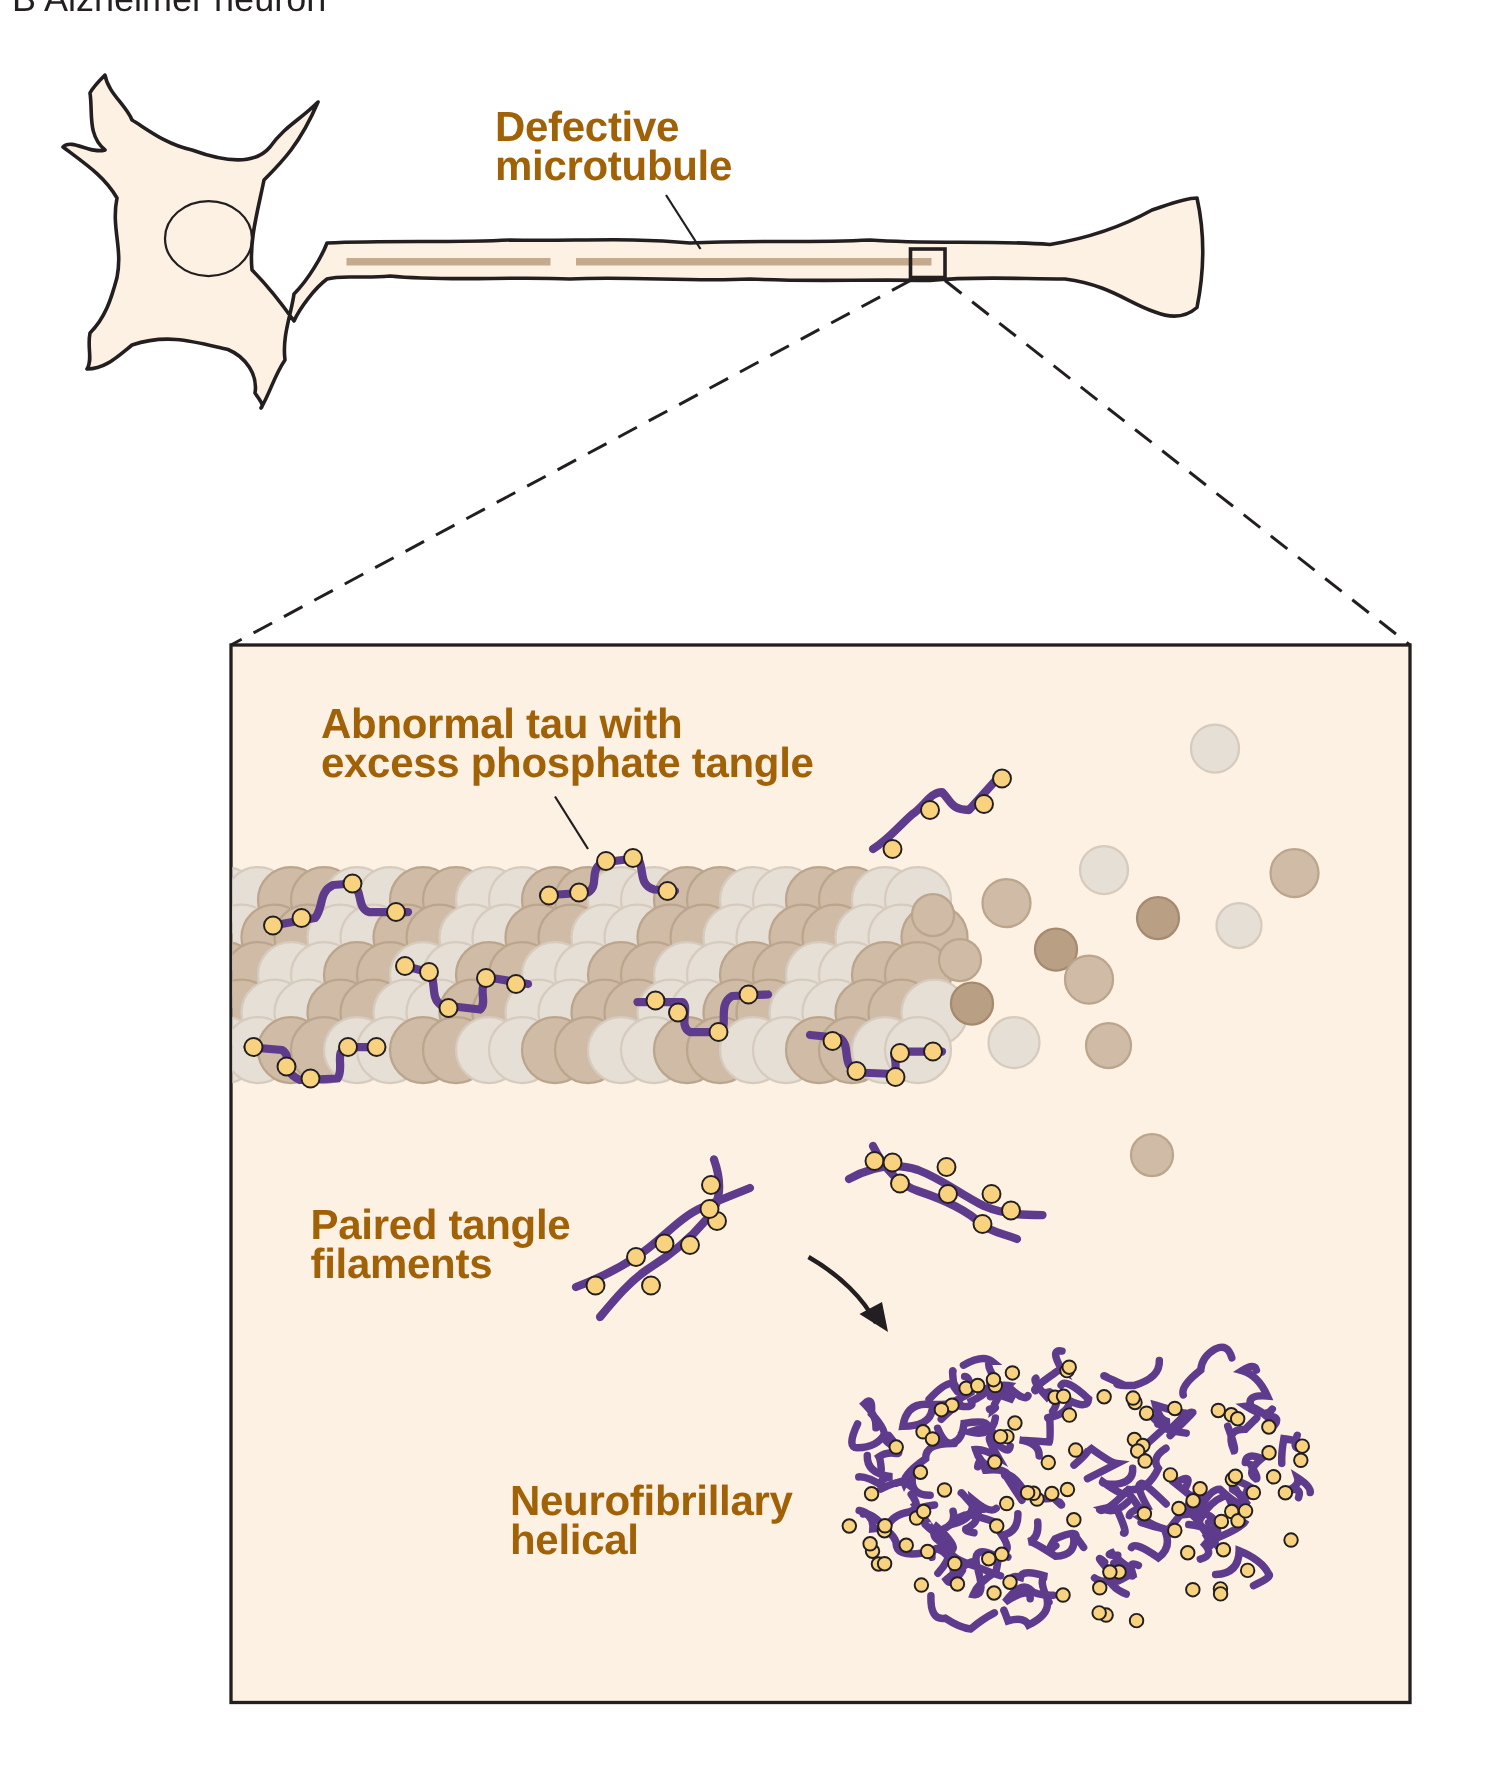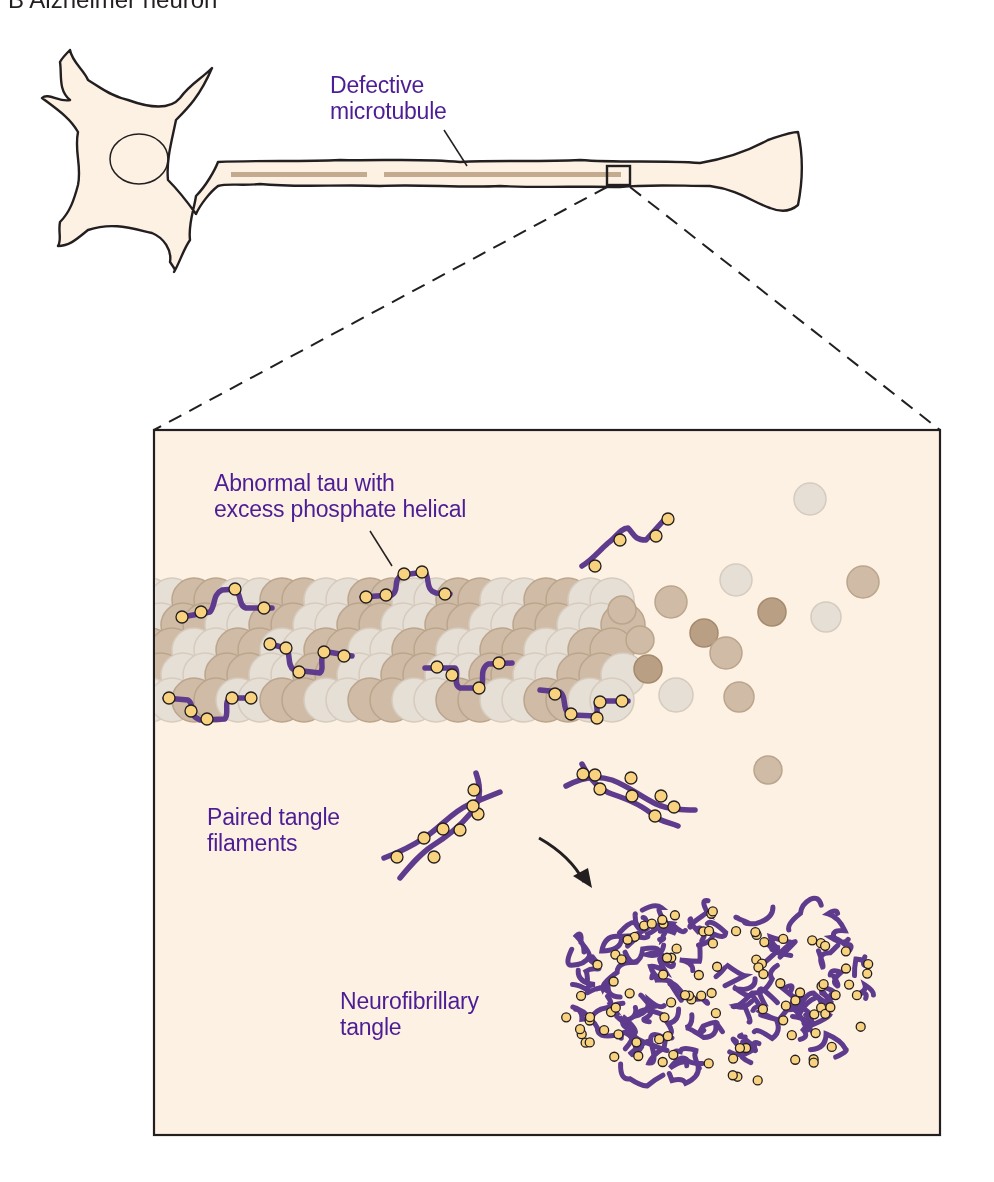--- a/index.html
+++ b/index.html
@@ -1,20 +1,20 @@
 <!DOCTYPE html>
 <html><head>
 <meta charset="utf-8">
 <style>
   html, body { margin: 0; padding: 0; background: #ffffff; }
   body { width: 994px; height: 1182px; position: relative; overflow: hidden;
          font-family: "Liberation Sans", sans-serif; color: #231f20; }
   #stage { position: absolute; left: 0; top: 0; }
-  .lbl { position: absolute; font-family: "Liberation Sans", sans-serif; font-size: 23px;
-         line-height: 26px; color: #4c1d95; white-space: pre-line; letter-spacing: -0.2px; }
+  .lbl { position: absolute; font-family: "Liberation Sans", sans-serif; font-size: 28px;
+         line-height: 26px; color: #a16207; white-space: pre-line; letter-spacing: -0.2px; font-weight: bold; }
   #title { position: absolute; left: 8px; top: -14px; font-size: 24px; color: #231f20;
            font-family: "Liberation Sans", sans-serif; }
 </style>
 </head>
 <body>
 
 <div id="title">
   <span>B</span>
   <span>Alzheimer neuron</span>
 </div>
@@ -400,17 +400,17 @@
       </g>
     <line x1="370" y1="531" x2="392" y2="566" stroke="#231f20" stroke-width="1.5"></line>
     <path d="M539,838 C560,850 576,866 584,882" fill="none" stroke="#231f20" stroke-width="3"></path>
     <polygon points="592,888 573,876 588,868" fill="#231f20"></polygon>
   </g>
 </svg>
 
 <div class="lbl" style="left:330px; top:72px;">Defective
 microtubule</div>
 <div class="lbl" style="left:214px; top:470px;">Abnormal tau with
-excess phosphate helical</div>
+excess phosphate tangle</div>
 <div class="lbl" style="left:207px; top:804px;">Paired tangle
 filaments</div>
 <div class="lbl" style="left:340px; top:988px;">Neurofibrillary
-tangle</div>
+helical</div>
 
 </body></html>

